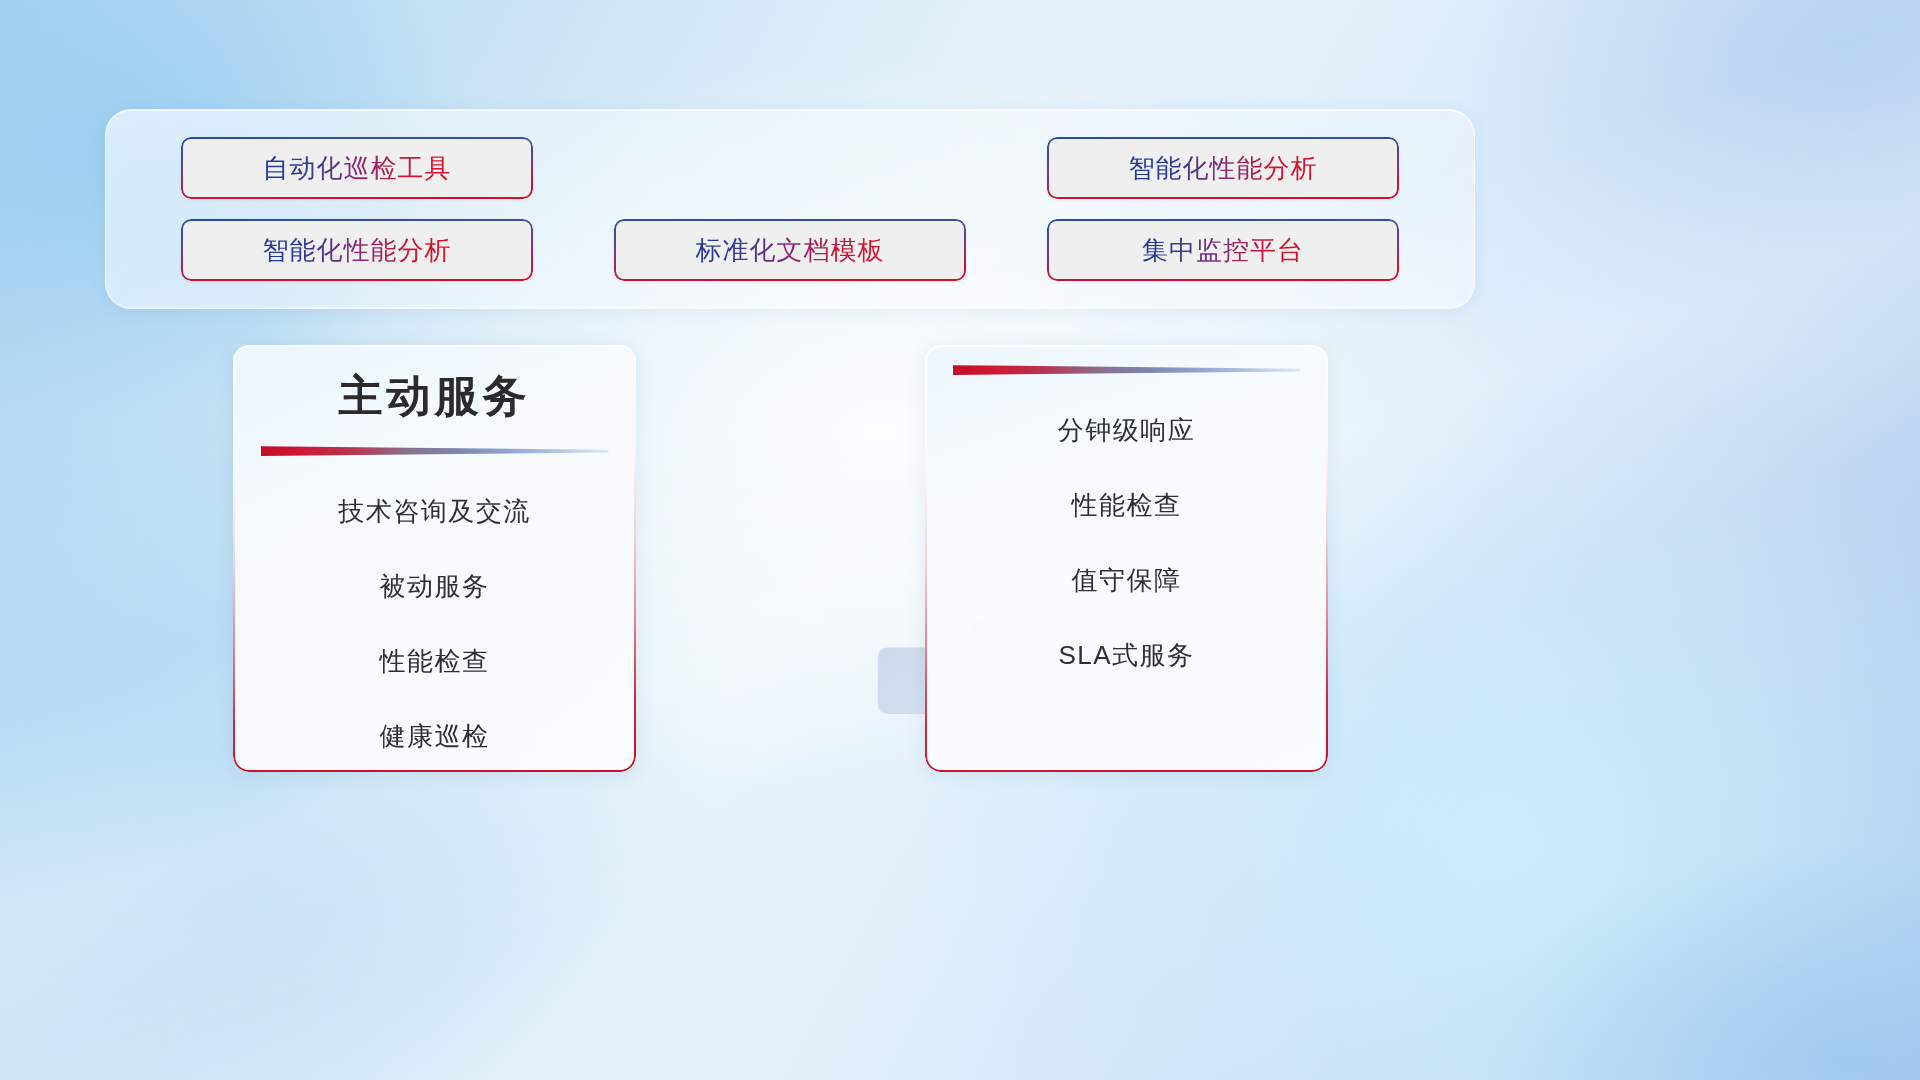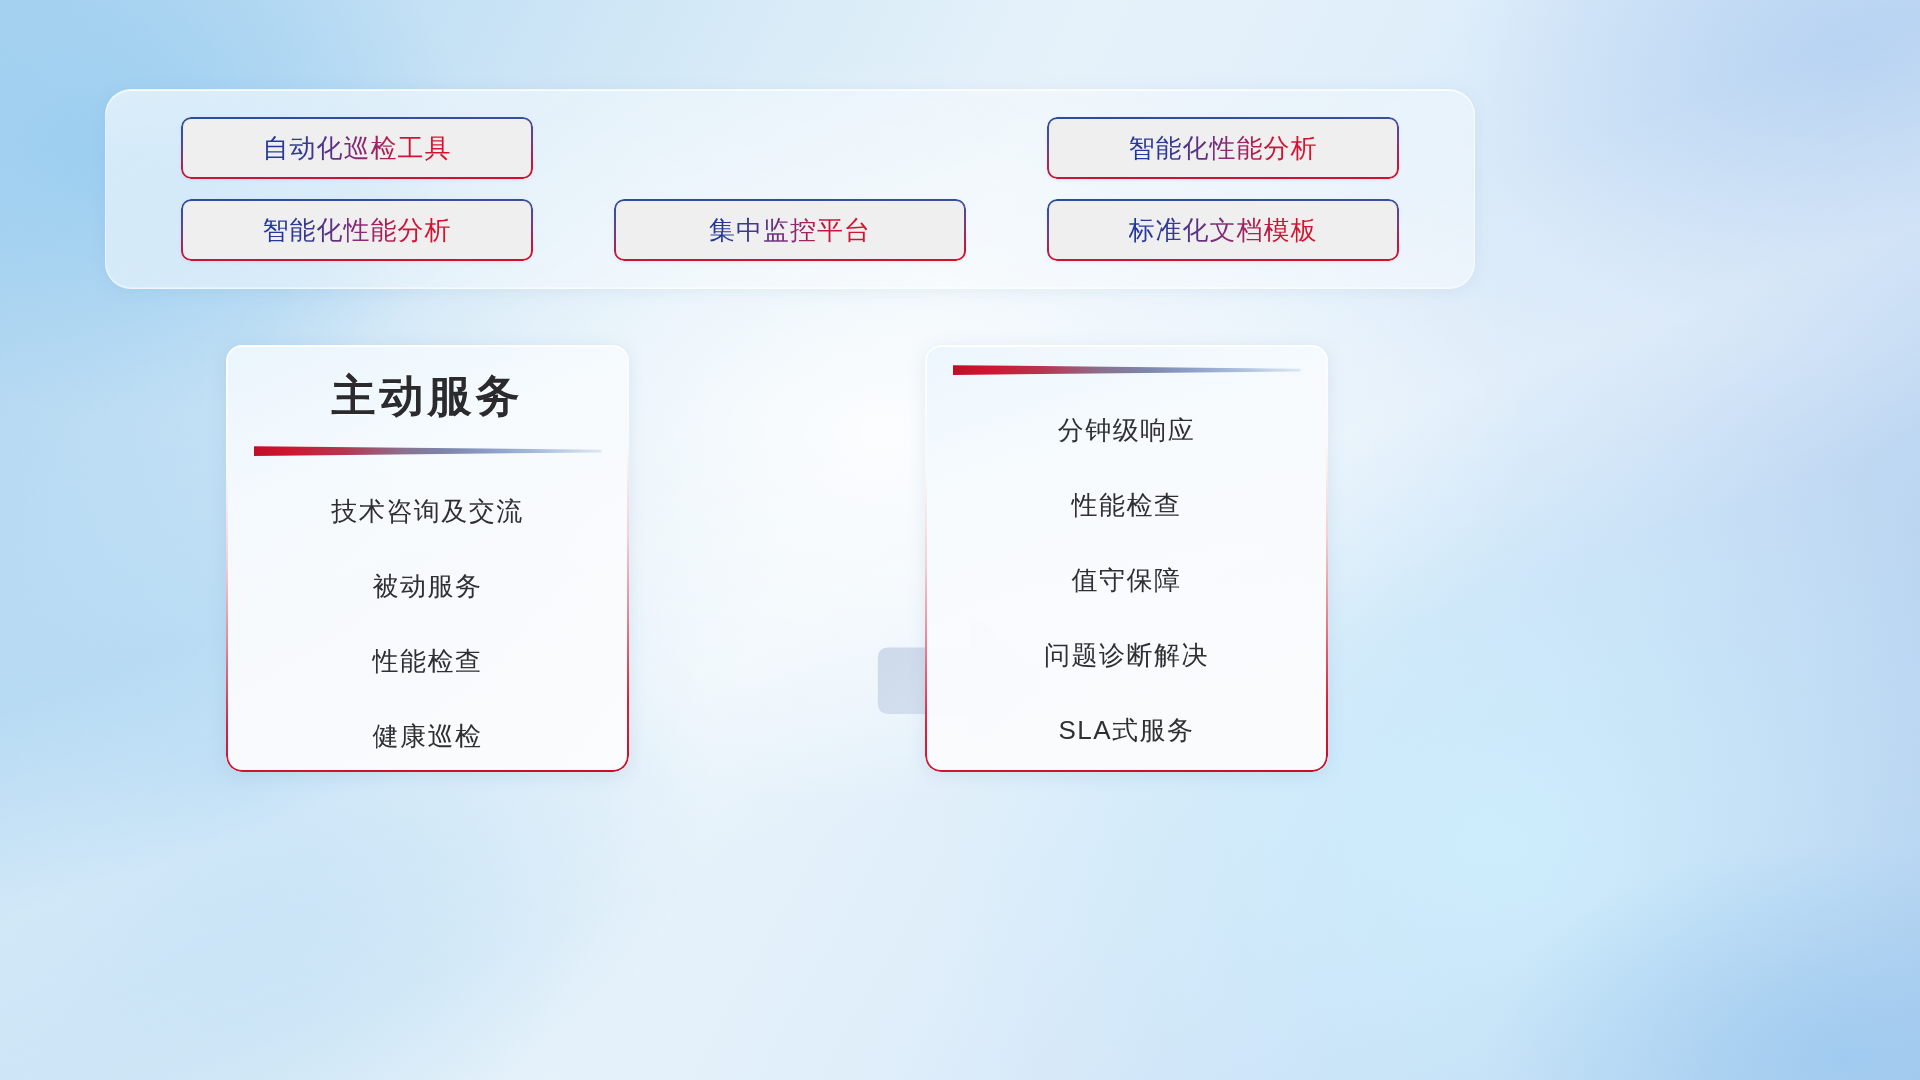--- a/index.html
+++ b/index.html
@@ -54,21 +54,21 @@
   }
   .bg-sheen{
     background:linear-gradient(160deg,
       rgba(255,255,255,0) 40%,
       rgba(255,255,255,.30) 52%,
       rgba(255,255,255,0) 64%);
   }
 
   
   #top-panel{
-    position:absolute;left:105px;top:89px;width:1370px;height:200px;
+    position:absolute;left:105px;top:109px;width:1370px;height:200px;
     border-radius:26px;
     background:linear-gradient(150deg,
       rgba(255,255,255,.62) 0%,
       rgba(255,255,255,.40) 40%,
       rgba(255,255,255,.30) 70%,
       rgba(255,255,255,.46) 100%);
     box-shadow:
       0 2px 16px rgba(90,130,180,.10),
       inset 0 1px 0 rgba(255,255,255,.75),
       inset 0 -1px 0 rgba(255,255,255,.35);
@@ -130,21 +130,21 @@
       rgba(244,205,210,.95) 48%,
       rgba(233,130,145,1) 66%,
       rgba(214,35,58,1) 84%,
       rgba(203,12,40,1) 100%);
     -webkit-mask:linear-gradient(#000 0 0) content-box, linear-gradient(#000 0 0);
     -webkit-mask-composite:xor;
             mask:linear-gradient(#000 0 0) content-box, linear-gradient(#000 0 0);
             mask-composite:exclude;
     pointer-events:none;
   }
-  #card-active{left:226px;}
+  #card-active{left:233px;}
   #card-passive{left:925px;}
 
   .svc-inner{position:relative;z-index:2;height:100%;
     display:flex;flex-direction:column;align-items:center;}
   .svc-title{
     margin-top:22px;
     font-size:44px;font-weight:700;color:#2b2b2d;
     letter-spacing:4px;
     text-shadow:0 1px 1px rgba(255,255,255,.8);
   }
@@ -198,24 +198,24 @@
     <div class="pill">
       <span class="pill-label">智能化性能分析</span>
     </div>
   </div>
 
   <div class="pill-row">
     <div class="pill">
       <span class="pill-label">智能化性能分析</span>
     </div>
     <div class="pill">
+      <span class="pill-label">标准化文档模板</span>
+    </div>
+    <div class="pill">
       <span class="pill-label">集中监控平台</span>
-    </div>
-    <div class="pill">
-      <span class="pill-label">标准化文档模板</span>
     </div>
   </div>
 
 </div>
 
 <div class="svc-card" id="card-active">
   <div class="svc-inner">
     <div class="svc-title">主动服务</div>
     <div class="svc-divider">
         <span></span>
@@ -256,17 +256,16 @@
 
 <div class="svc-card" id="card-passive">
   <div class="svc-inner">
     <div class="svc-divider">
         <span></span>
       </div>
     <div class="svc-list">
       <div class="svc-item">分钟级响应</div>
       <div class="svc-item">性能检查</div>
       <div class="svc-item">值守保障</div>
-      <div class="svc-item">问题诊断解决</div>
       <div class="svc-item">SLA式服务</div>
     </div>
   </div>
 </div>
 
 </body></html>

